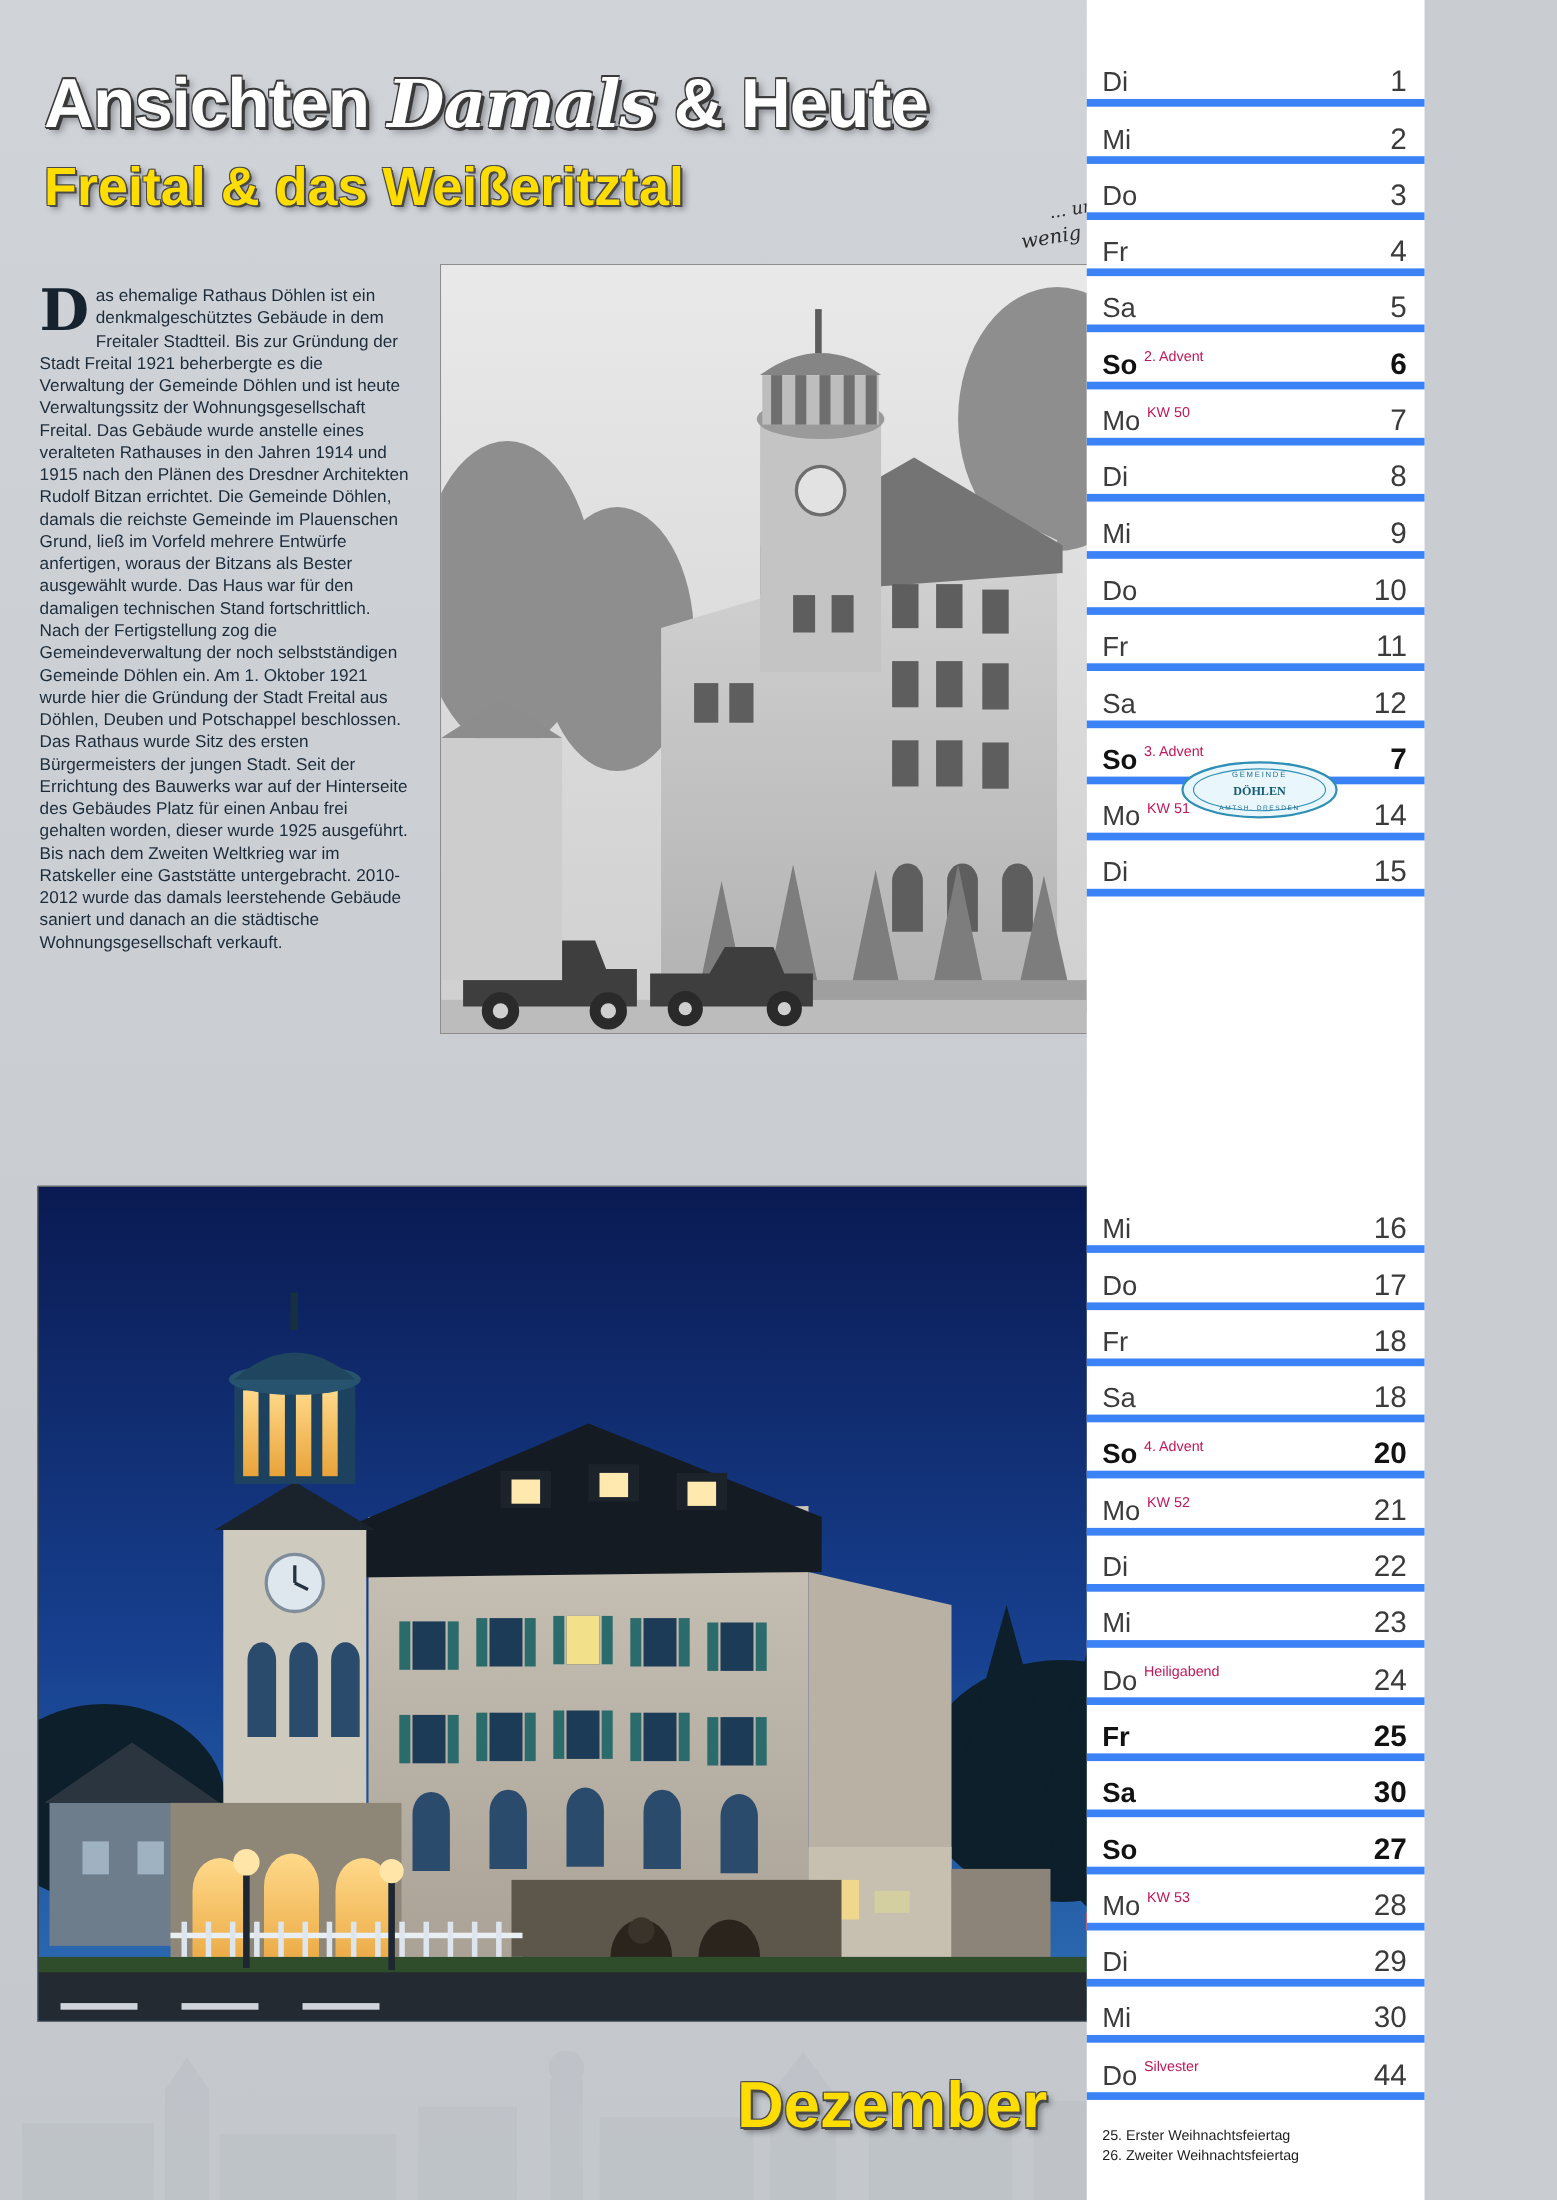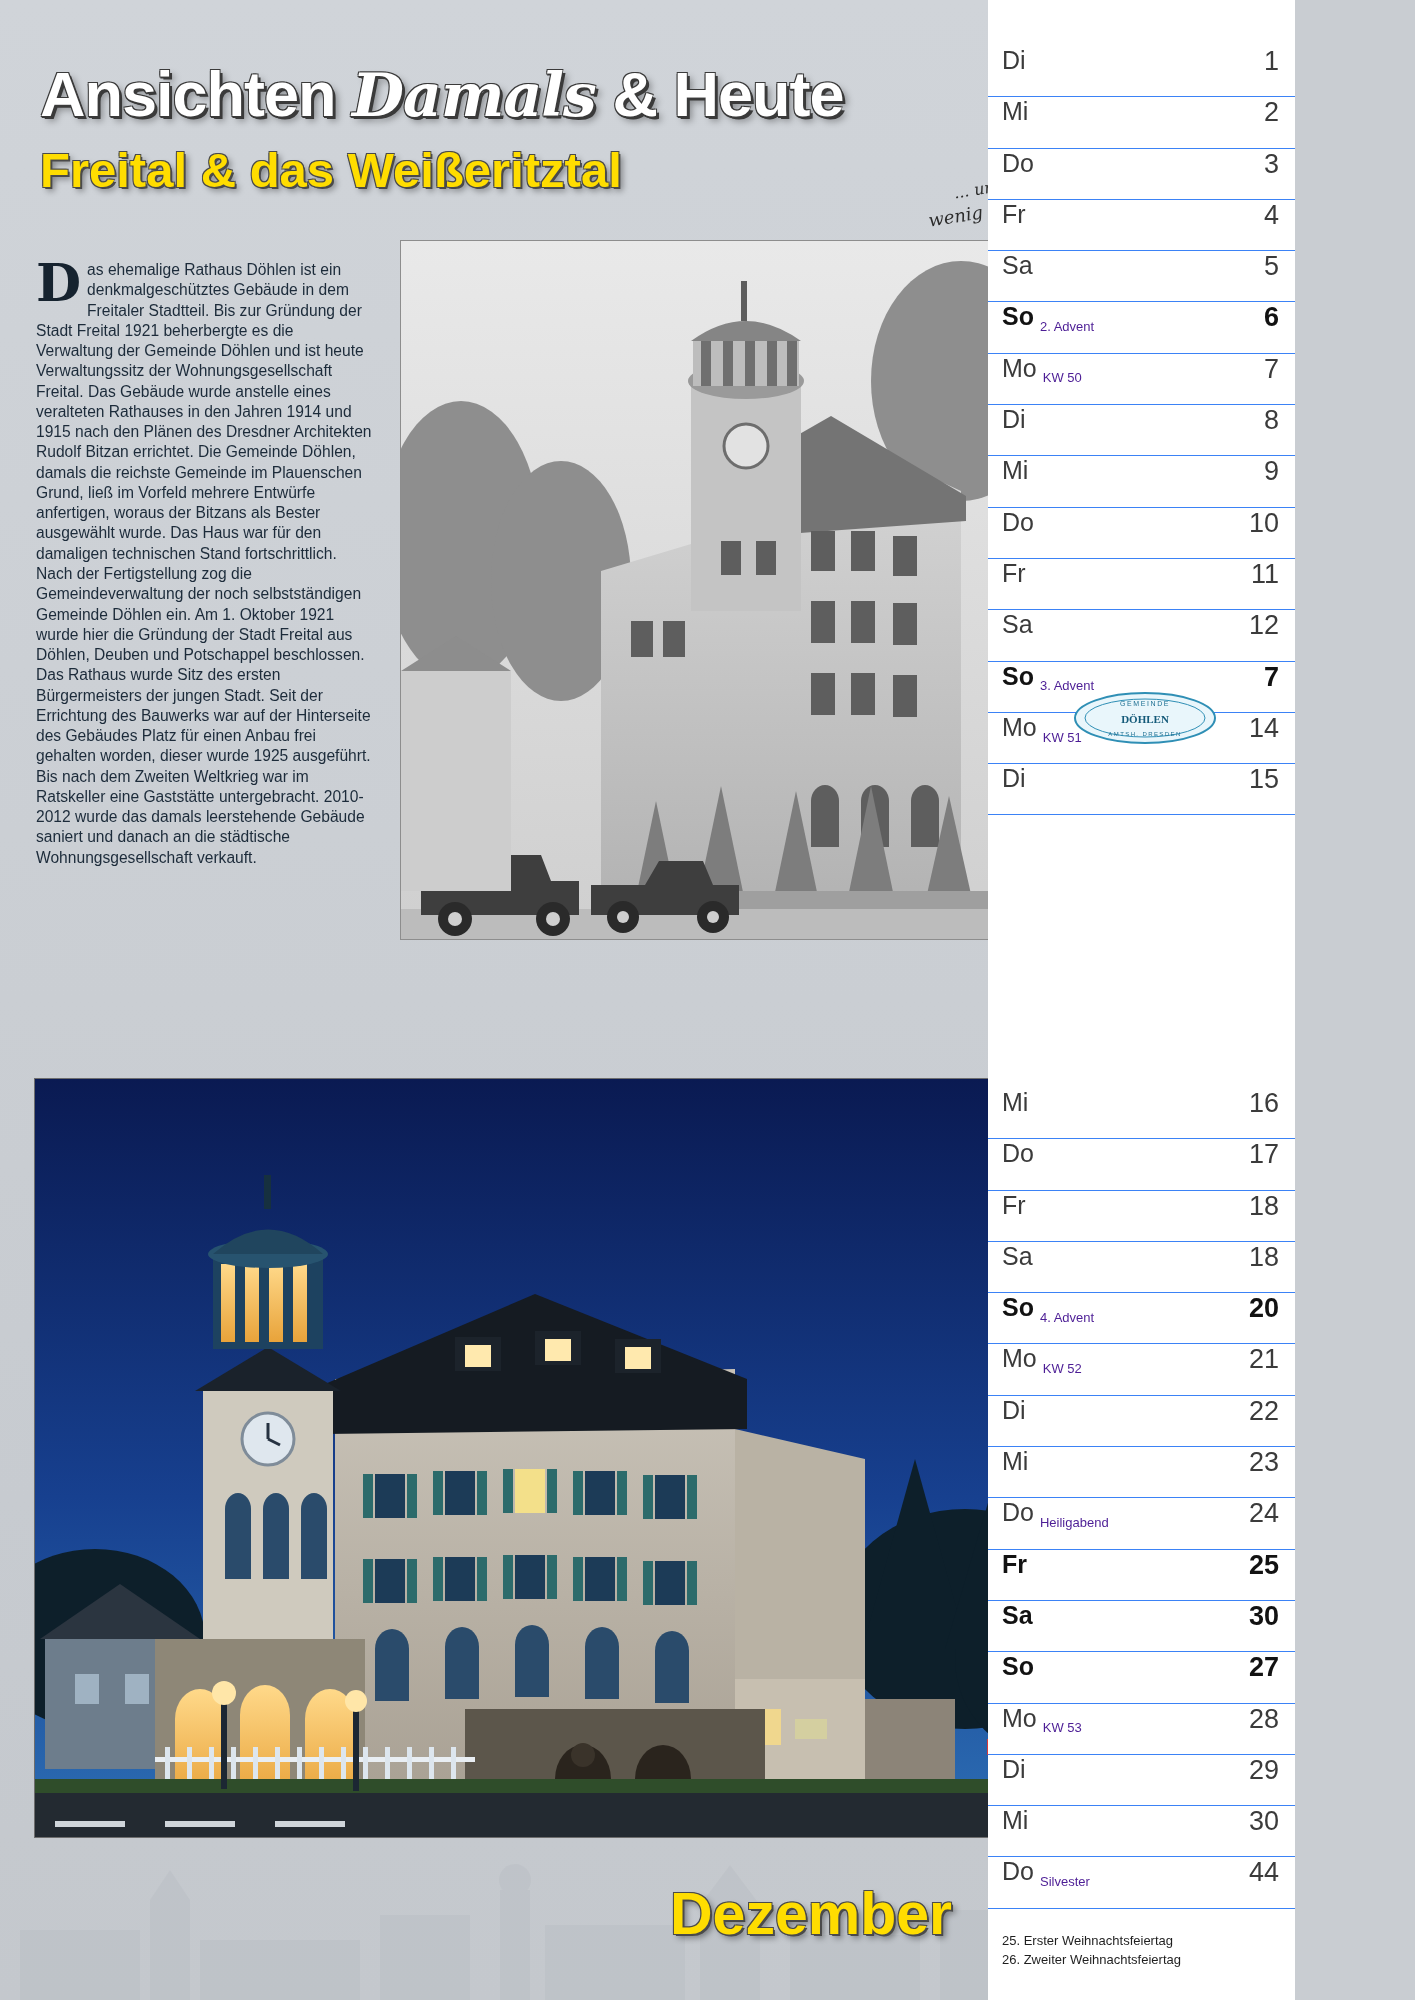--- a/index.html
+++ b/index.html
@@ -117,33 +117,33 @@
   .right {
     position: relative;
     width: 307px; height: 2000px;
     background: #ffffff;
   }
   .cal-block { position: absolute; left: 0; width: 307px; }
   .cal-row {
     position: relative;
     height: 51.3px;
     display: flex;
-    align-items: flex-start;
-    border-bottom: 1px solid #3b82f6;
+    align-items: flex-end;
+    border-bottom: 7px solid #3b82f6;
     padding: 0 16px 0 14px;
     color: #262626;
   }
   .cal-row .dow {
     font-size: 25px;
     color: #3b3b3b;
   }
   .cal-row .note {
     font-size: 13px;
     margin-left: 6px;
-    color: #4c1d95;
+    color: #be185d;
     align-self: center;
     padding-bottom: 2px;
   }
   .cal-row .num {
     margin-left: auto;
     font-size: 27px;
     color: #3b3b3b;
   }
   .cal-row.sunday .dow,
   .cal-row.sunday .num,

